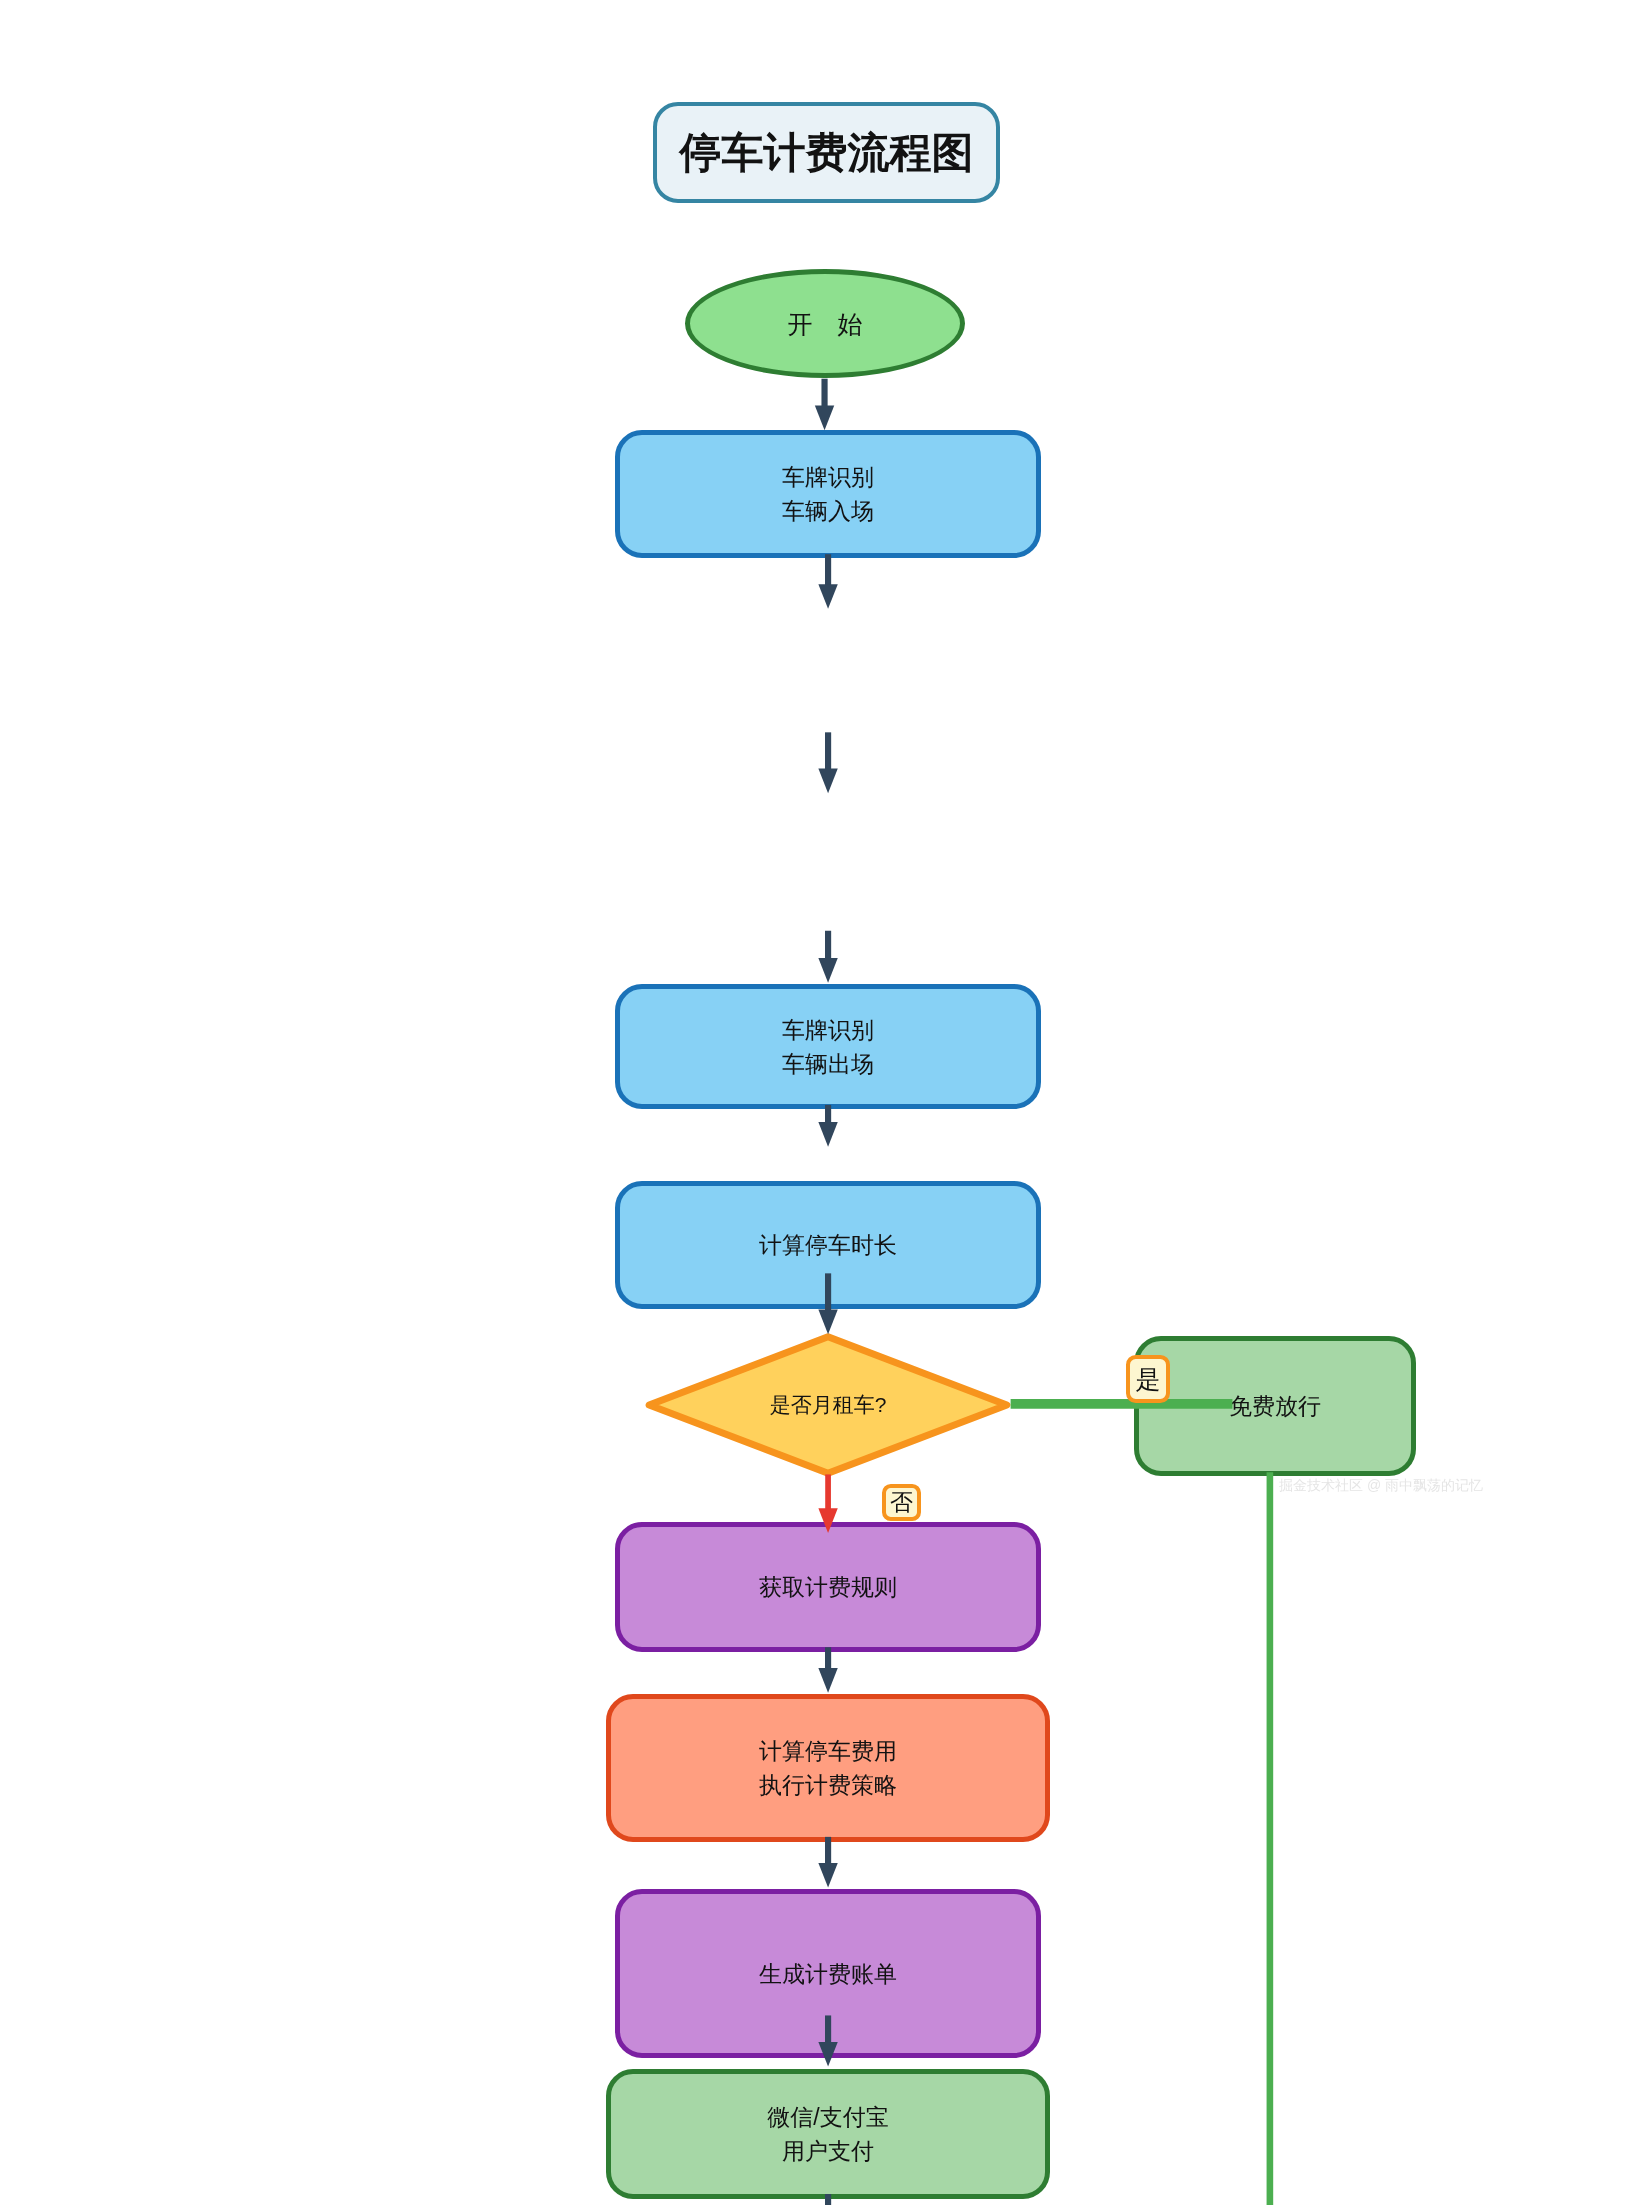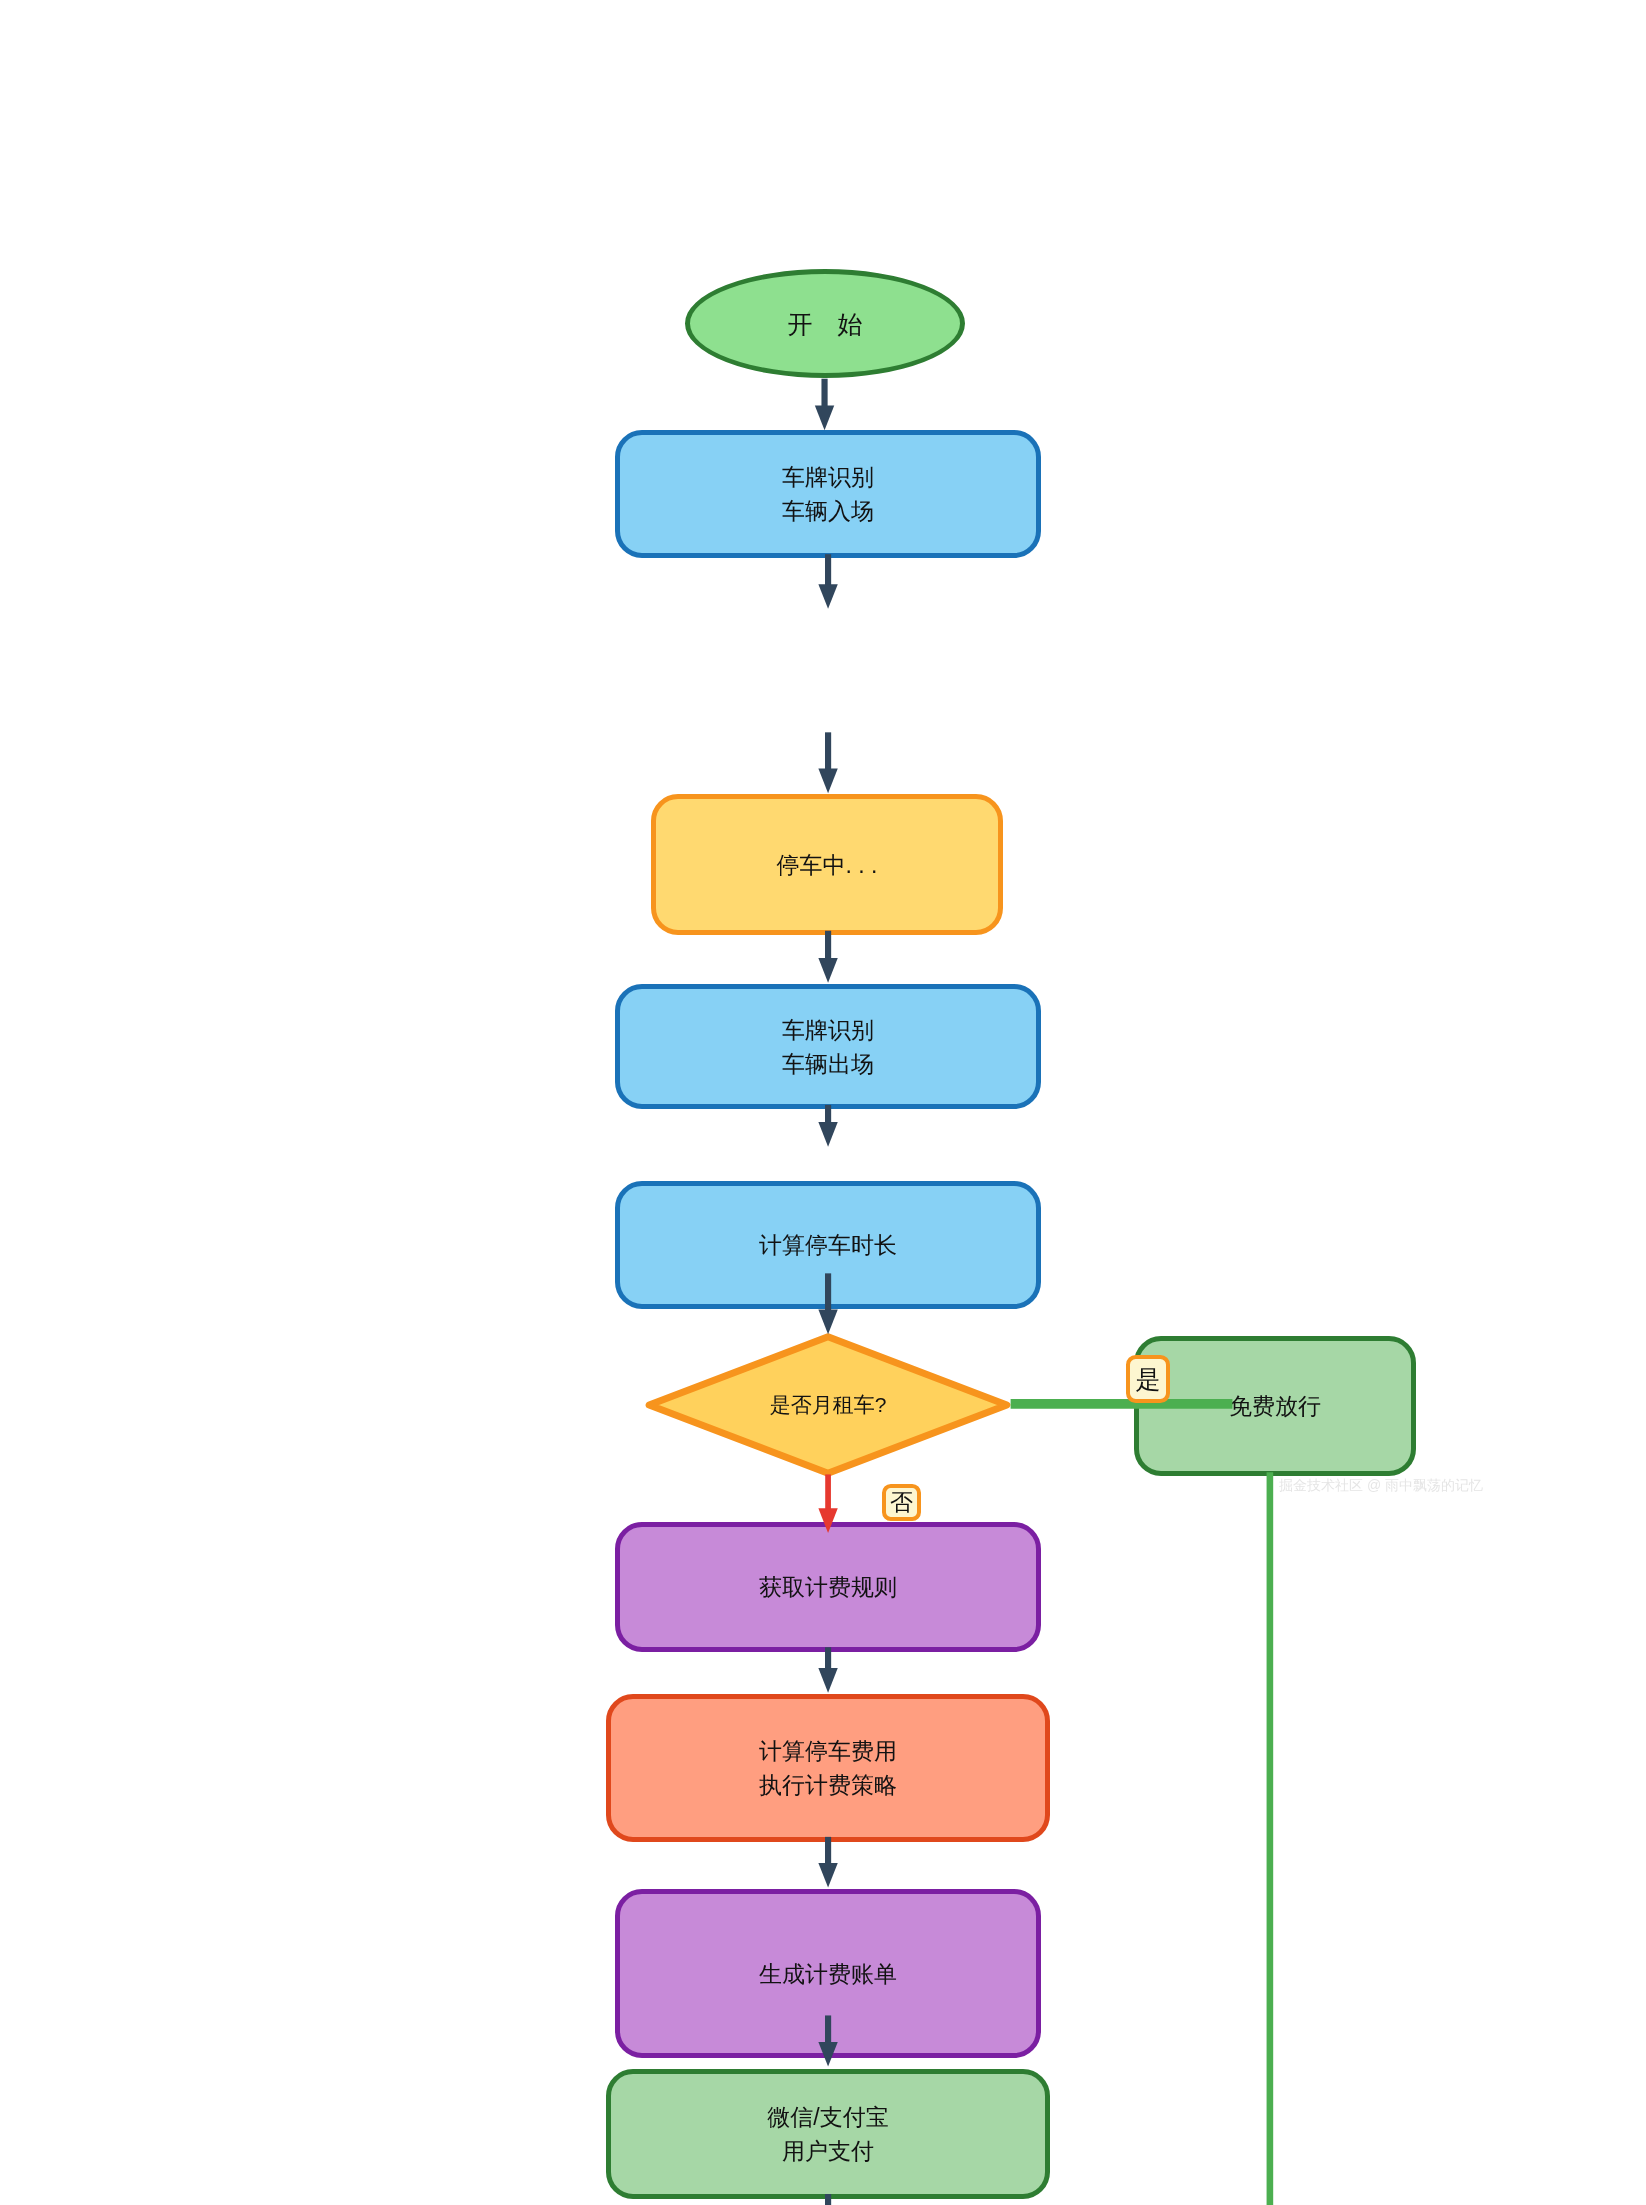--- a/index.html
+++ b/index.html
@@ -49,34 +49,34 @@
 
   .nodes-layer{position:absolute;inset:0;z-index:2;}
 </style>
 </head>
 <body>
 
 <div id="canvas">
 
   <div class="nodes-layer">
 
+    <div class="node title-box" style="left:653px;top:102px;width:347px;height:101px">
+      <span>停车计费流程图</span>
+    </div>
 
     <div class="node ellipse start-end" style="left:685px;top:269px;width:280px;height:109px">
       <span>开　始</span>
     </div>
 
     <div class="node process blue" style="left:615px;top:430px;width:426px;height:128px">
       <span>车牌识别</span>
       <span>车辆入场</span>
     </div>
 
 
-    <div class="node process yellow" style="left:651px;top:794px;width:352px;height:141px">
-      <span>停车中. . .</span>
-    </div>
 
     <div class="node process blue" style="left:615px;top:984px;width:426px;height:125px">
       <span>车牌识别</span>
       <span>车辆出场</span>
     </div>
 
     <div class="node process blue" style="left:615px;top:1181px;width:426px;height:128px">
       <span>计算停车时长</span>
     </div>
 

